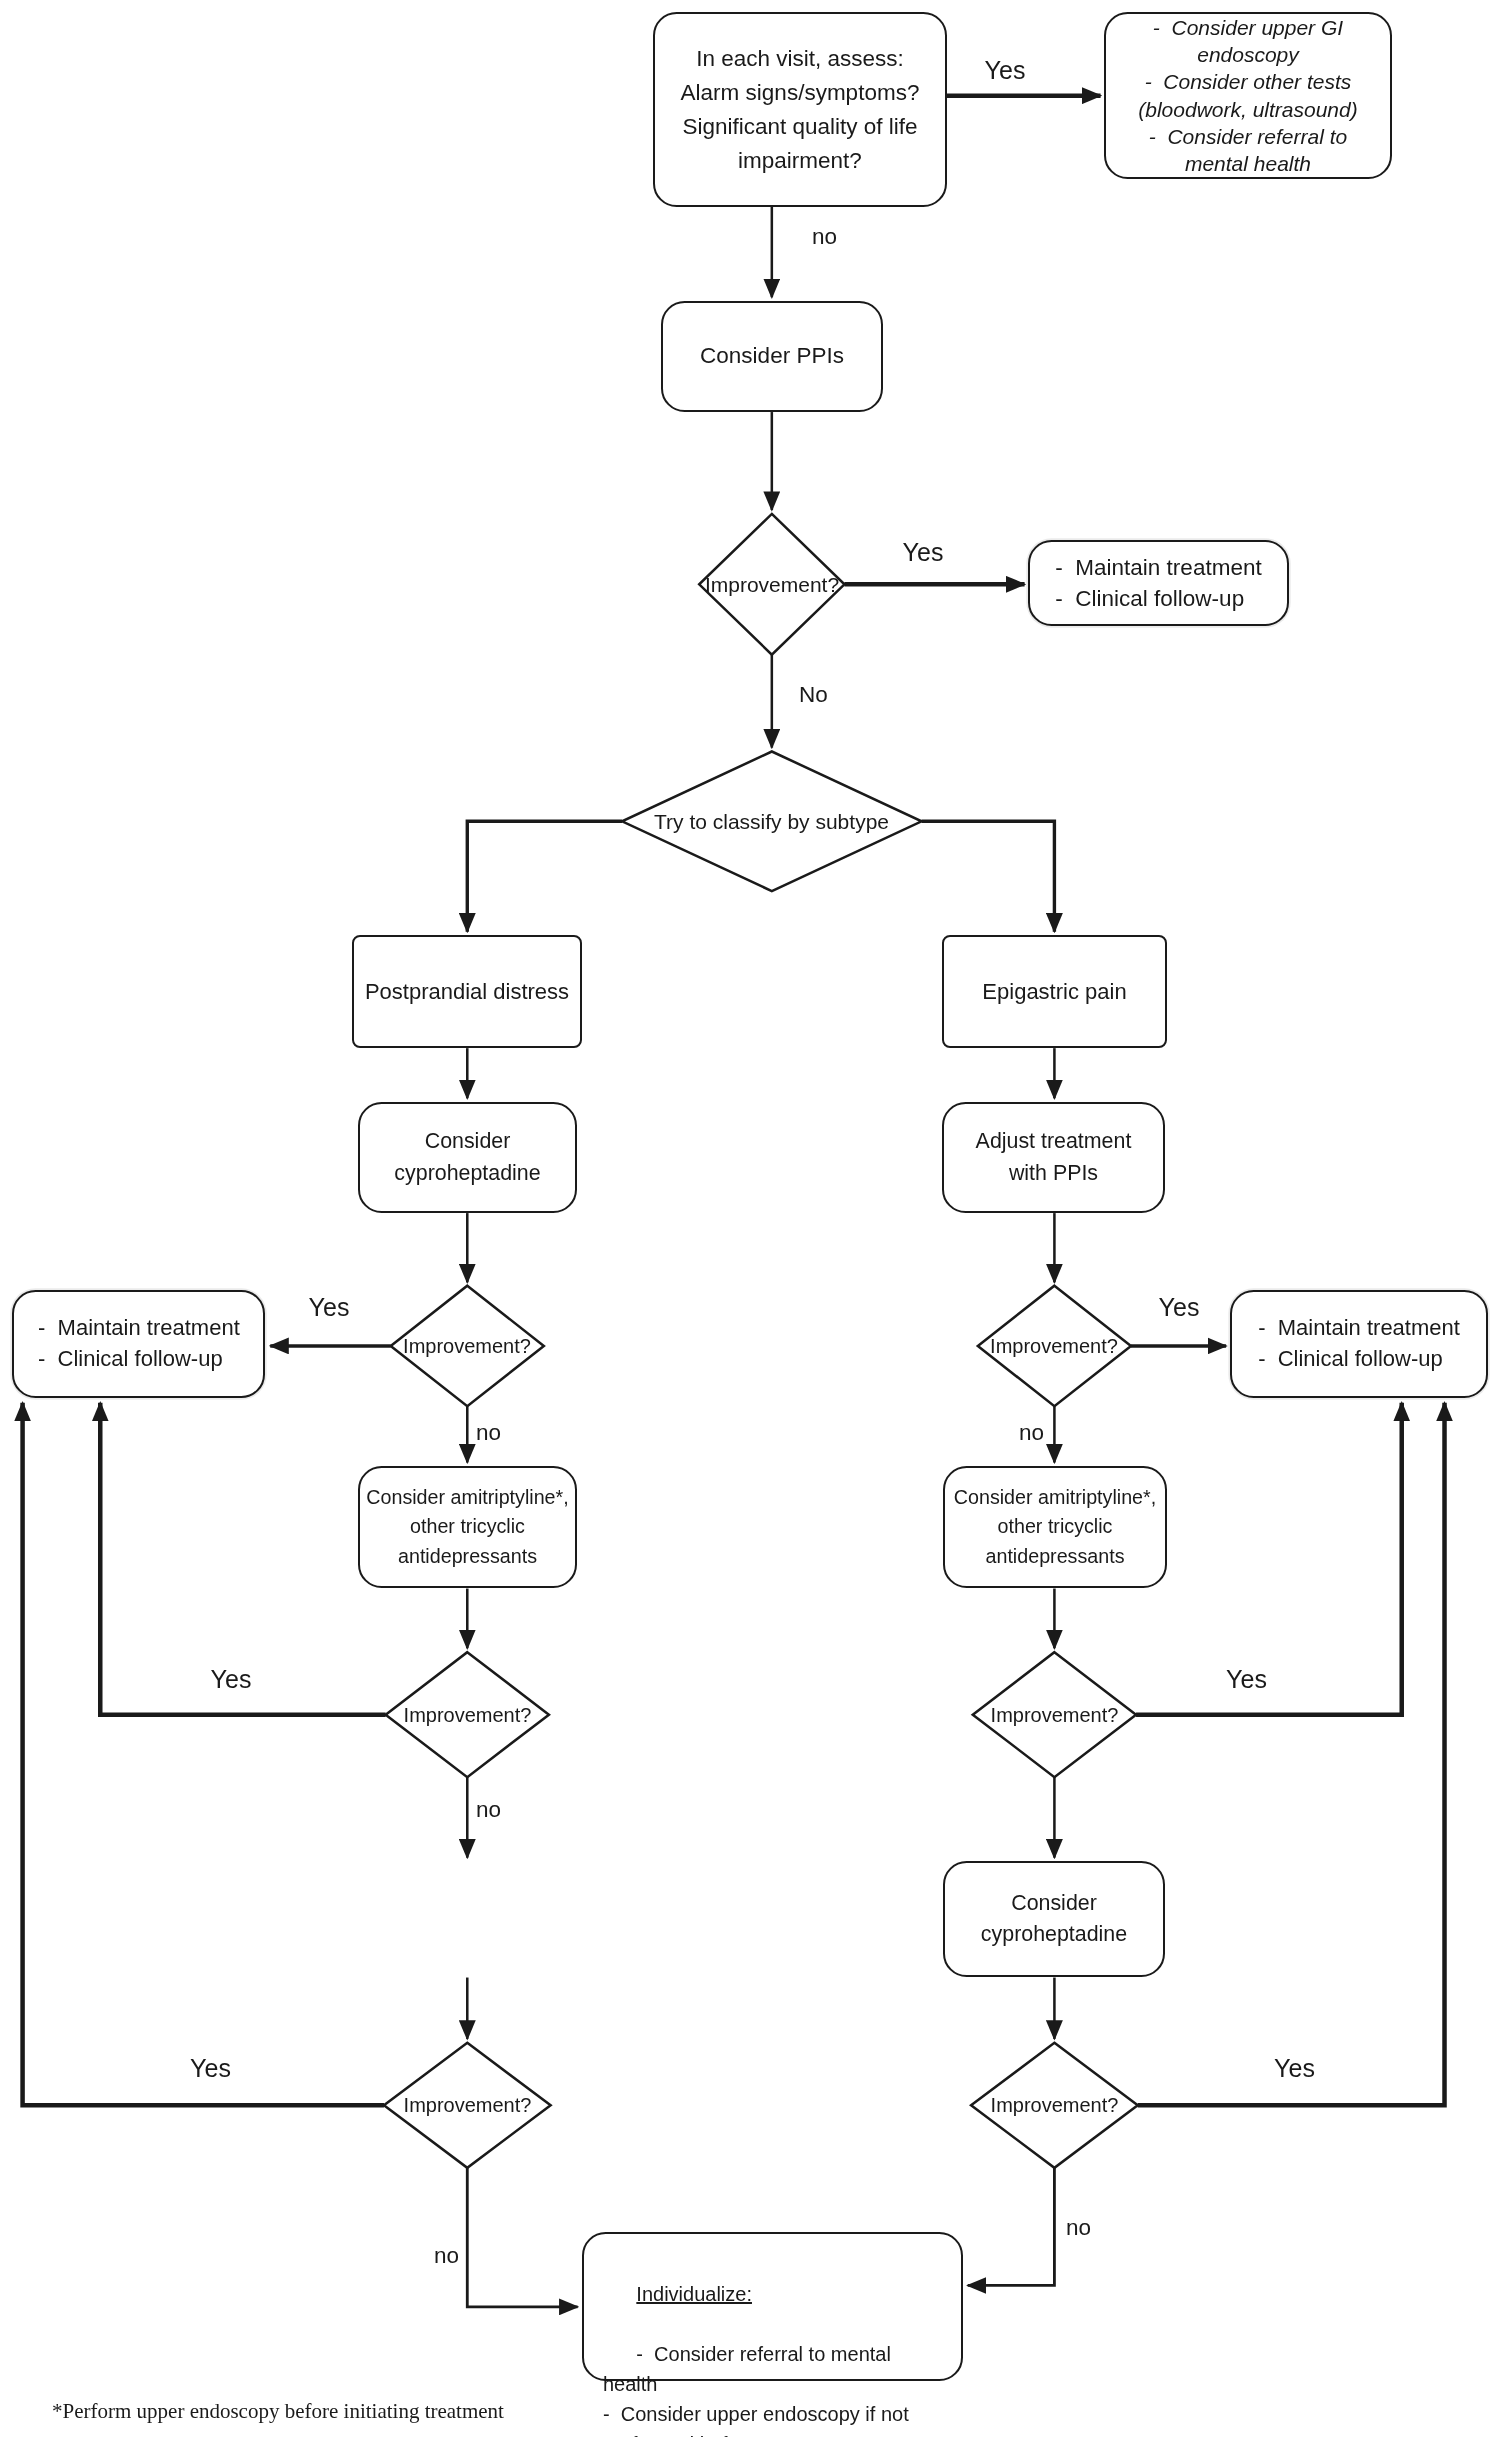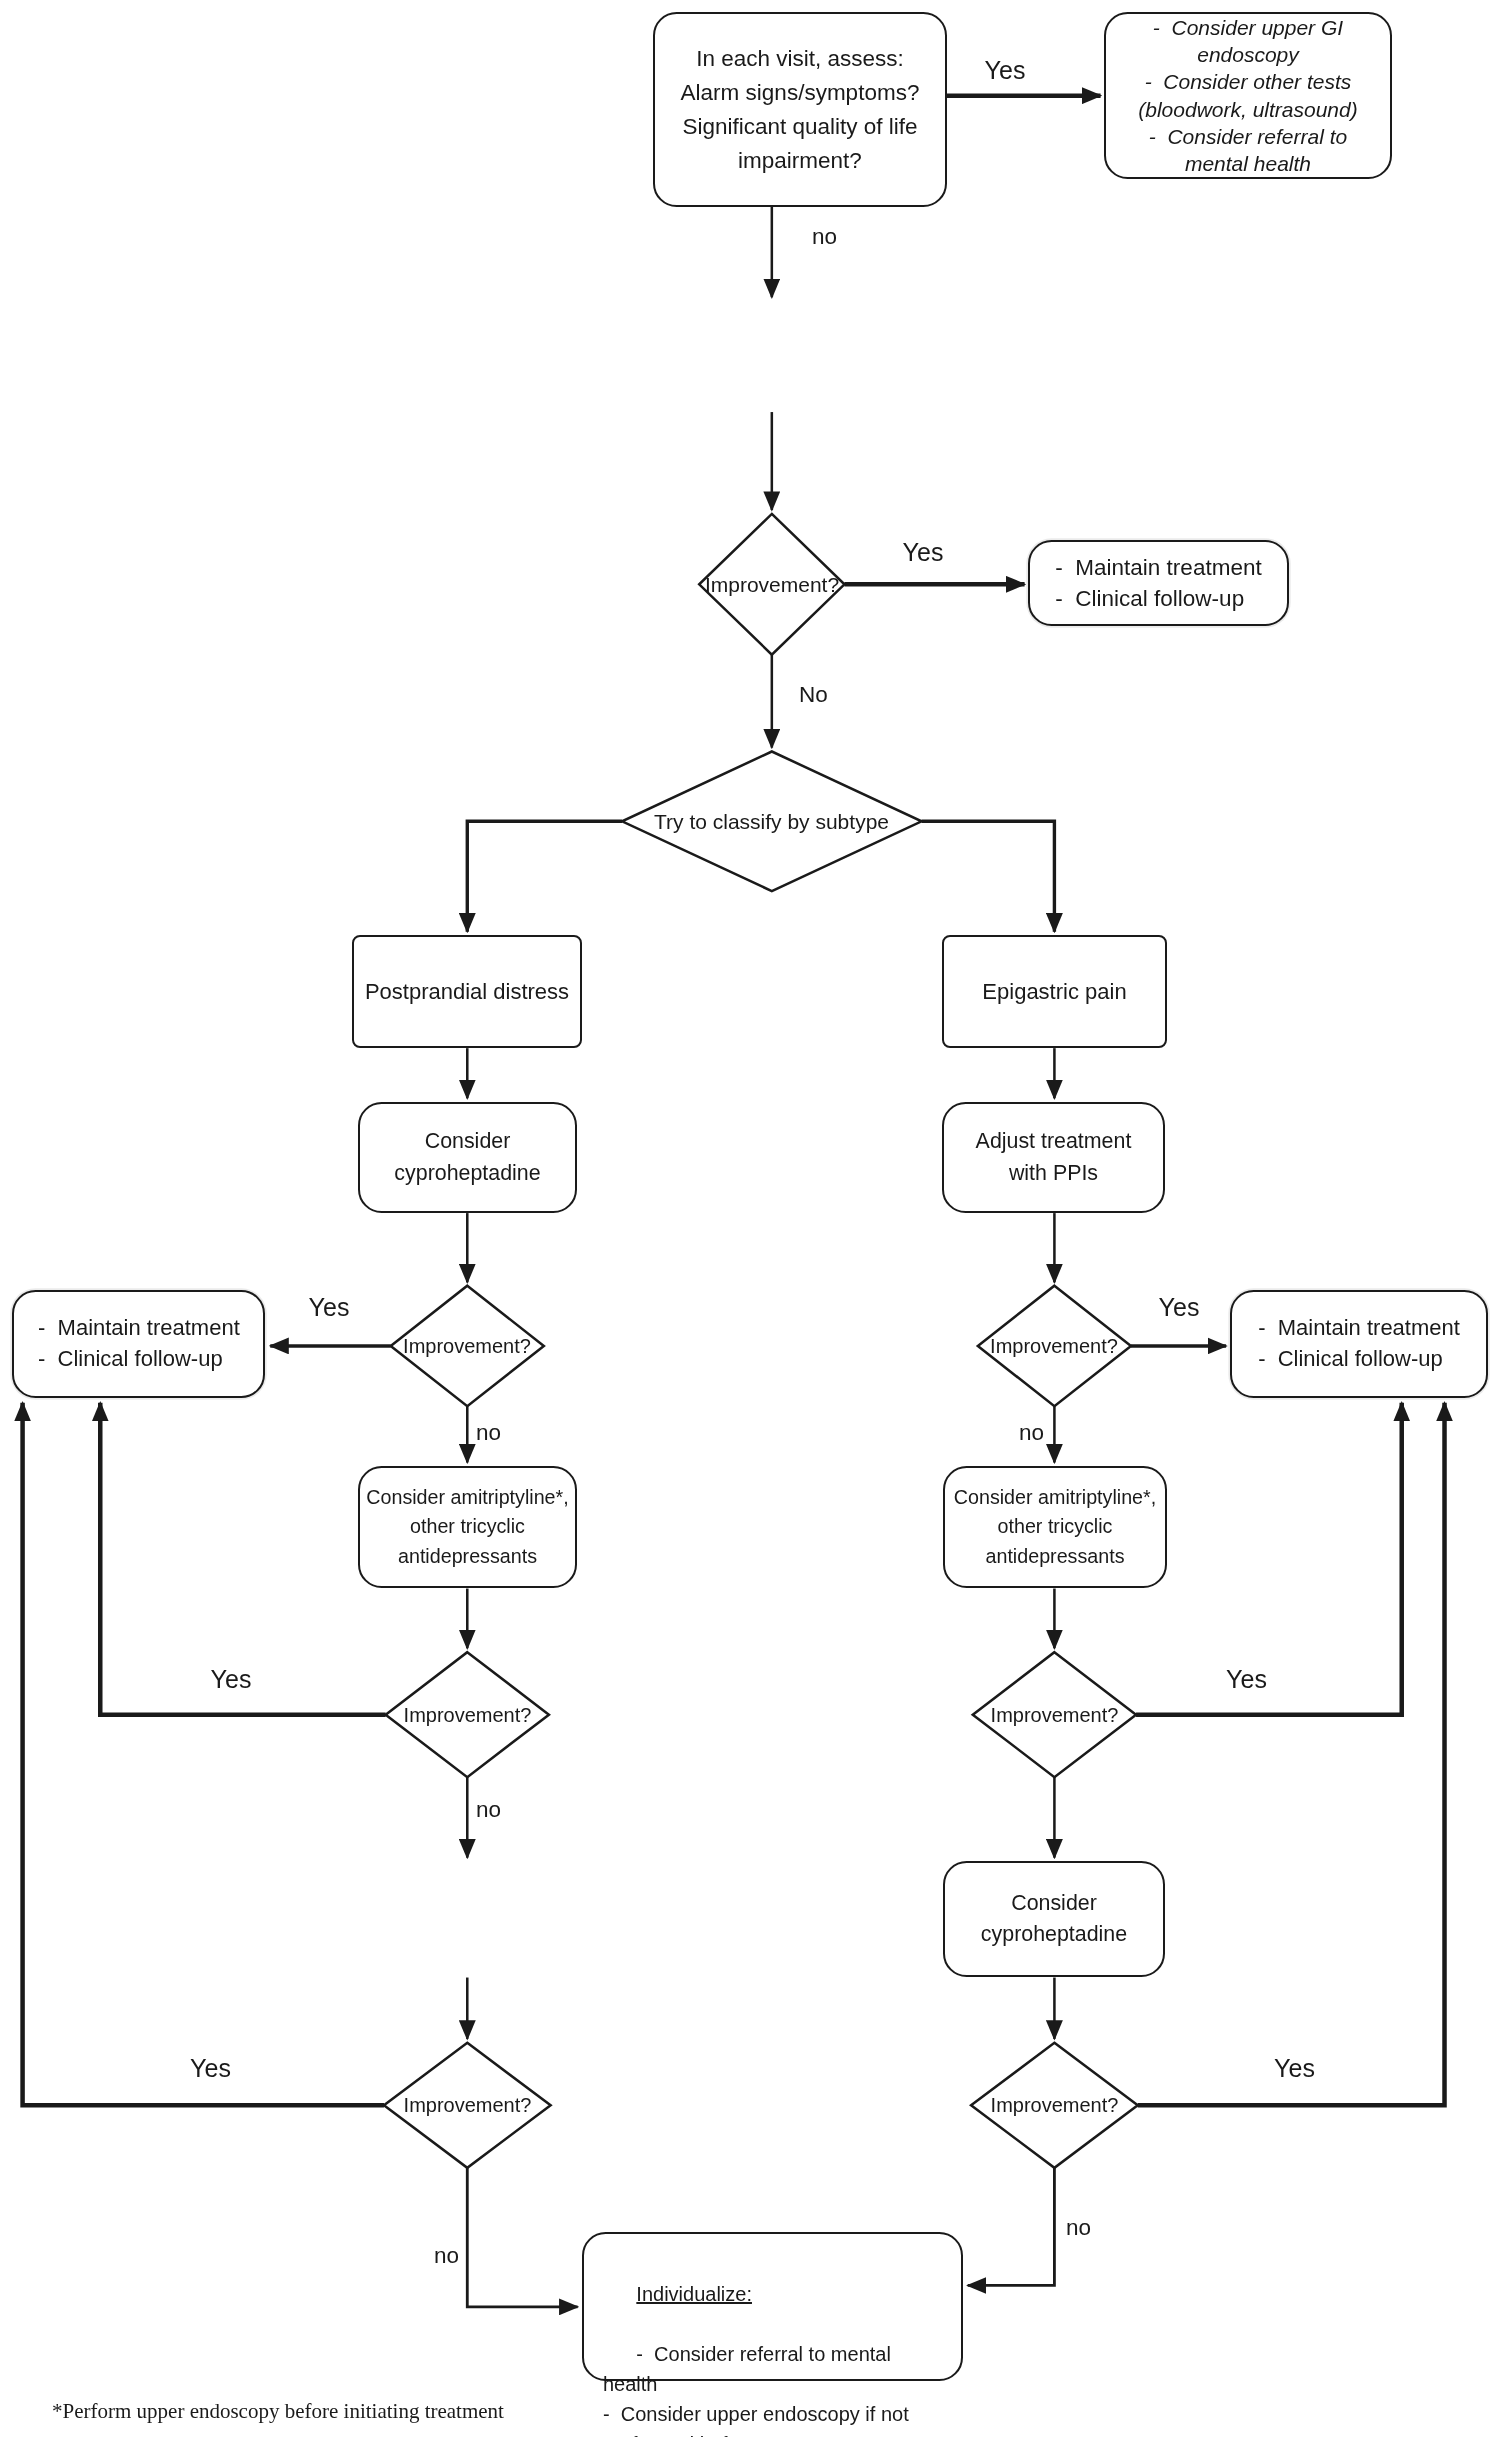--- a/index.html
+++ b/index.html
@@ -80,20 +80,23 @@
 
   <div class="node rounded" style="left:1104px;top:12px;width:288px;height:167px;font-style:italic;">
     <div class="txt" style="font-size:21px;line-height:1.3;">-  Consider upper GI
 endoscopy
 -  Consider other tests
 (bloodwork, ultrasound)
 -  Consider referral to
 mental health</div>
   </div>
 
+  <div class="node rounded" style="left:661px;top:301px;width:222px;height:111px;">
+    <div class="txt" style="font-size:22.5px;">Consider PPIs</div>
+  </div>
 
   <div class="node rounded soft" style="left:1028px;top:540px;width:261px;height:86px;">
     <div class="txt left" style="font-size:22.5px;line-height:1.4;">-  Maintain treatment
 -  Clinical follow-up</div>
   </div>
 
   <div class="node sharp" style="left:352px;top:935px;width:230px;height:113px;border-width:2.3px;">
     <div class="txt" style="font-size:22px;">Postprandial distress</div>
   </div>
 

